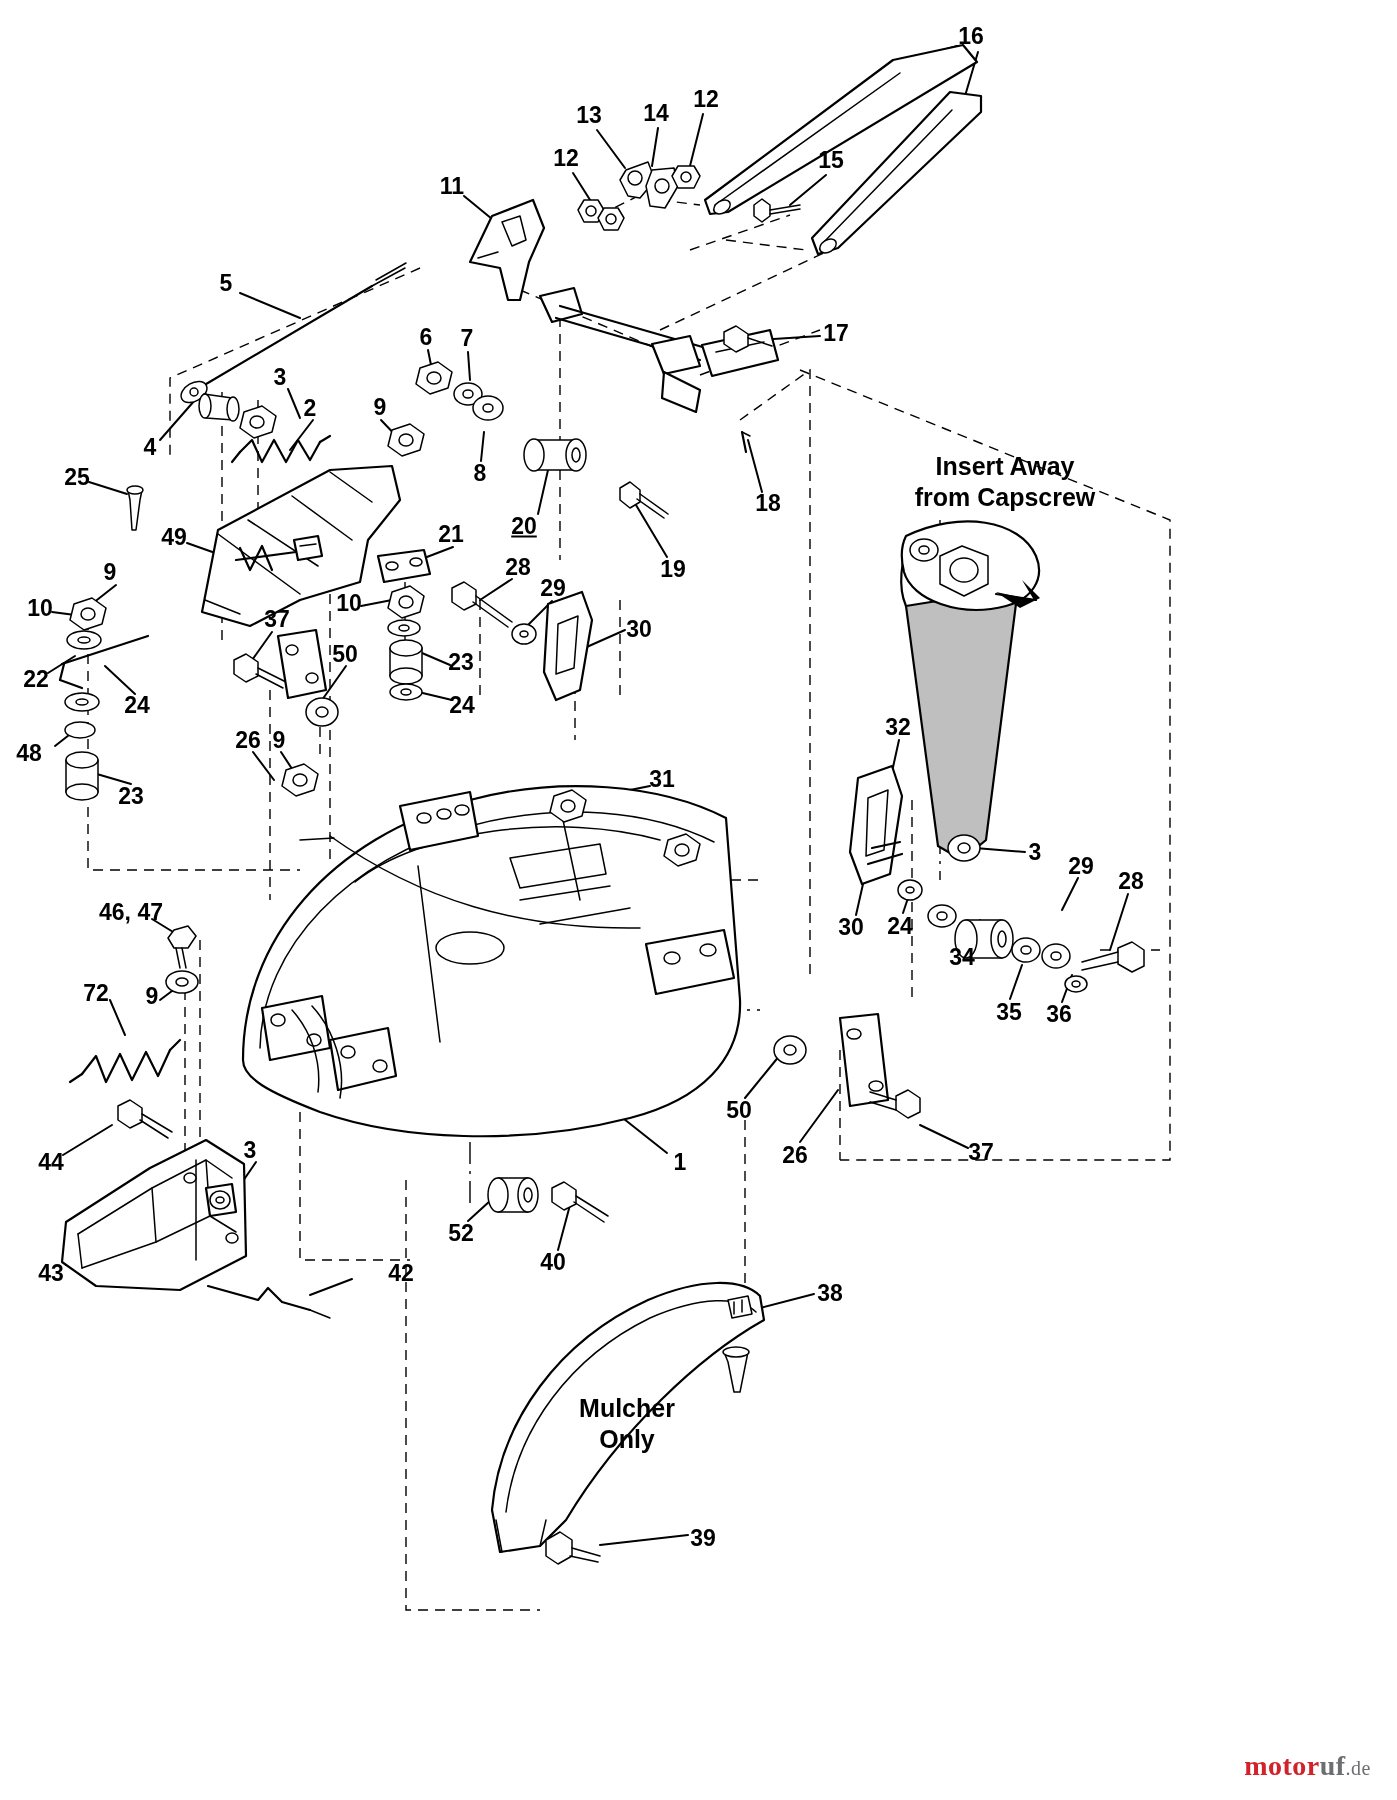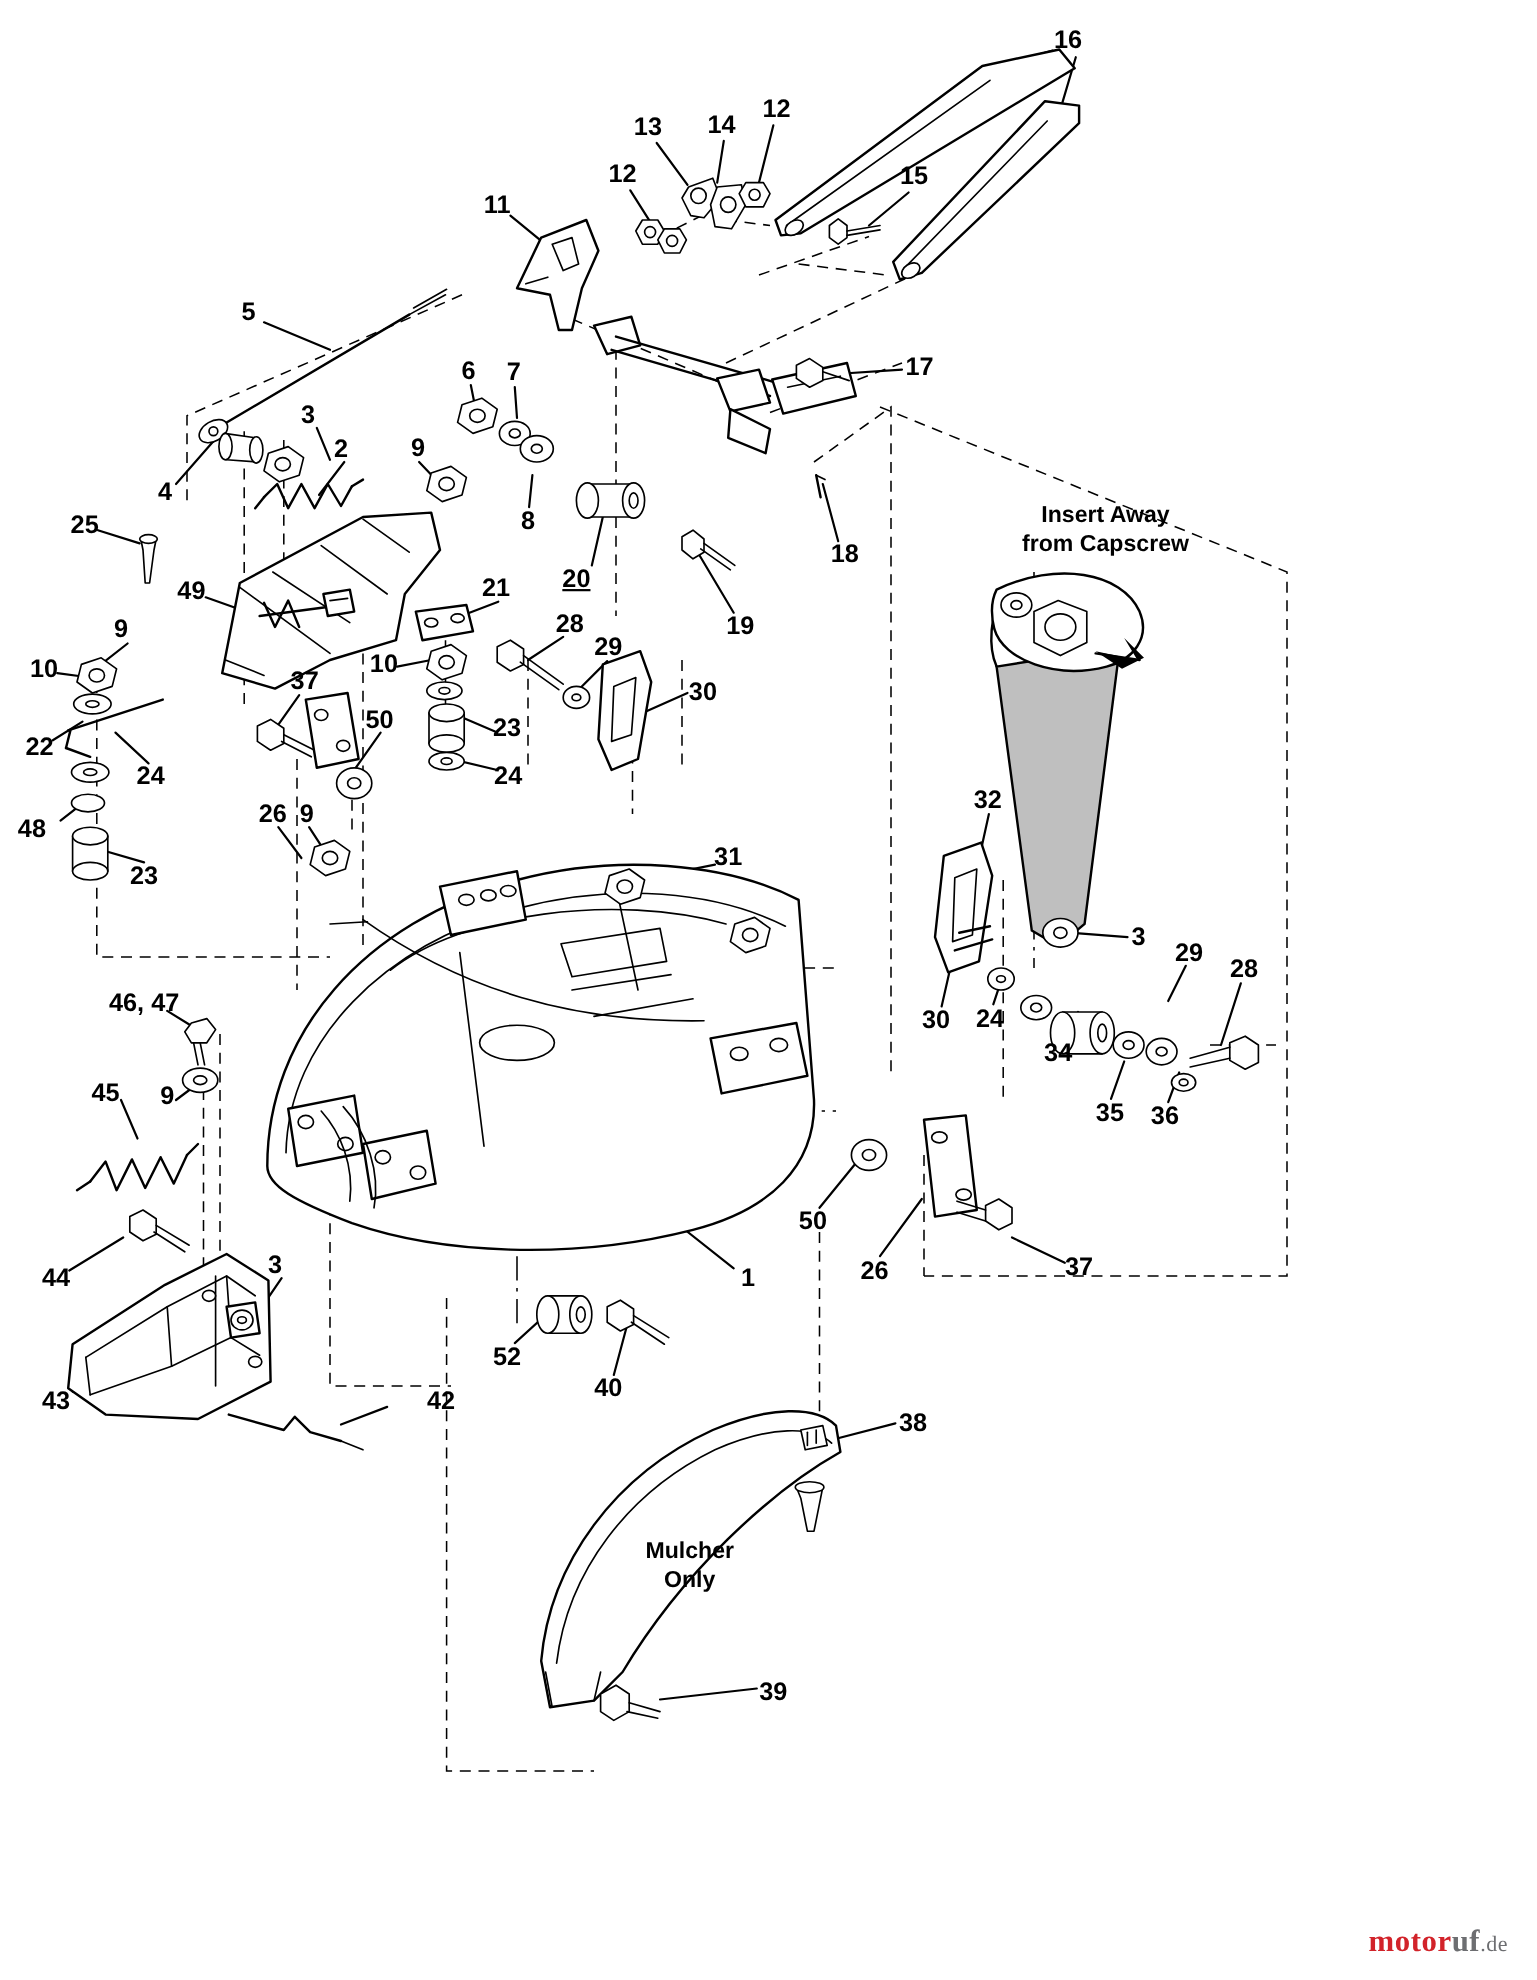--- a/index.html
+++ b/index.html
@@ -29,21 +29,21 @@
     font-size: 23px;
     font-weight: bold;
     color: #000000;
     white-space: nowrap;
     line-height: 1;
     transform: translate(-50%, -50%);
   }
   .note {
     position: absolute;
     font-family: "Liberation Sans", sans-serif;
-    font-size: 21px;
+    font-size: 25px;
     font-weight: bold;
     color: #000000;
     text-align: center;
     line-height: 1.25;
     white-space: pre-line;
     transform: translate(-50%, -50%);
   }
   .wm {
     position: absolute;
     right: 26px;
@@ -587,21 +587,21 @@
       <div class="callout" style="left: 898px; top: 727px;">32</div>
       <div class="callout" style="left: 1035px; top: 852px;">3</div>
       <div class="callout" style="left: 1081px; top: 866px;">29</div>
       <div class="callout" style="left: 1131px; top: 881px;">28</div>
       <div class="callout" style="left: 851px; top: 927px;">30</div>
       <div class="callout" style="left: 900px; top: 926px;">24</div>
       <div class="callout" style="left: 962px; top: 957px;">34</div>
       <div class="callout" style="left: 1009px; top: 1012px;">35</div>
       <div class="callout" style="left: 1059px; top: 1014px;">36</div>
       <div class="callout" style="left: 131px; top: 912px;">46, 47</div>
-      <div class="callout" style="left: 96px; top: 993px;">45</div>
+      <div class="callout" style="left: 96px; top: 993px;">72</div>
       <div class="callout" style="left: 152px; top: 996px;">9</div>
       <div class="callout" style="left: 739px; top: 1110px;">50</div>
       <div class="callout" style="left: 795px; top: 1155px;">26</div>
       <div class="callout" style="left: 981px; top: 1152px;">37</div>
       <div class="callout" style="left: 680px; top: 1162px;">1</div>
       <div class="callout" style="left: 51px; top: 1162px;">44</div>
       <div class="callout" style="left: 250px; top: 1150px;">3</div>
       <div class="callout" style="left: 51px; top: 1273px;">43</div>
       <div class="callout" style="left: 365px; top: 1273px; margin-left: 36px;">42</div>
       <div class="callout" style="left: 461px; top: 1233px;">52</div>

